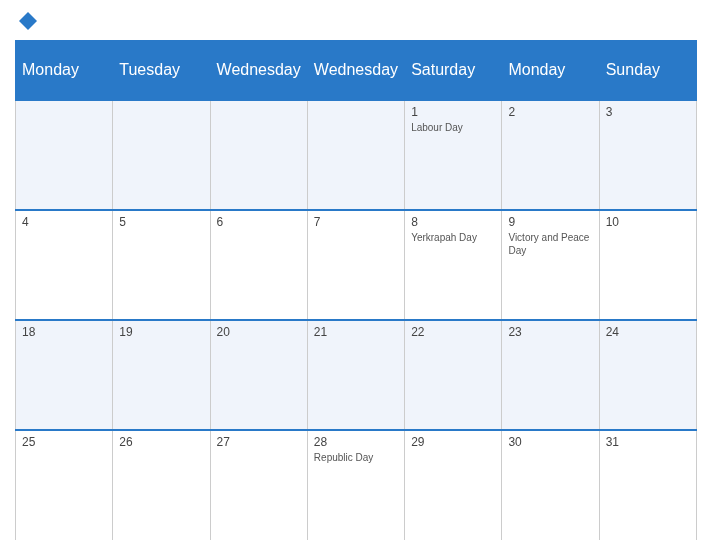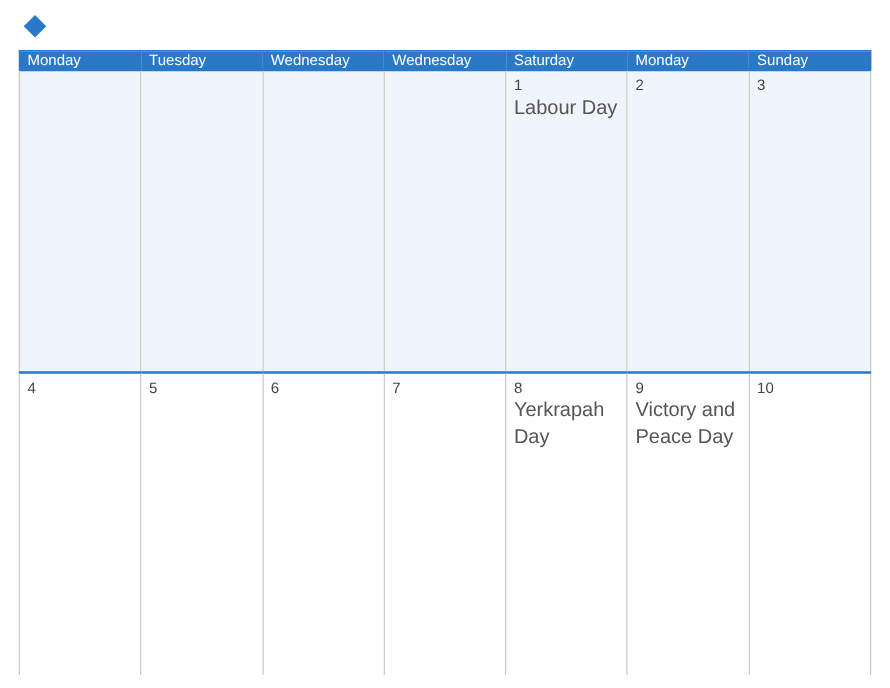--- a/index.html
+++ b/index.html
@@ -59,23 +59,23 @@
     .calendar-table {
       width: 100%;
       border-collapse: collapse;
       flex: 1;
     }
     .calendar-table thead tr {
       background: #2979c8;
     }
     .calendar-table thead th {
       color: #fff;
-      font-size: 12px;
+      font-size: 16px;
       font-weight: normal;
-      padding: 0 6px;
+      padding: 20px 6px;
       text-align: left;
       border: 1px solid #2979c8;
     }
     .calendar-table tbody tr {
       height: 72px;
     }
     .calendar-table tbody tr:nth-child(odd) {
       background: #f0f4fb;
     }
     .calendar-table tbody tr:nth-child(even) {
@@ -92,21 +92,21 @@
       border-bottom: none;
       width: calc(100% / 7);
     }
     .day-number {
       font-size: 12px;
       color: #444;
       display: block;
       margin-bottom: 2px;
     }
     .holiday-name {
-      font-size: 16px;
+      font-size: 10px;
       color: #555;
       display: block;
       line-height: 1.3;
     }
   </style>
 </head>
 <body>
 
 <div class="page">
   <div class="header">
@@ -169,15 +169,62 @@
             <span class="holiday-name">Yerkrapah Day</span>
           </td>
           <td>
             <span class="day-number">9</span>
             <span class="holiday-name">Victory and Peace Day</span>
           </td>
           <td>
             <span class="day-number">10</span>
           </td>
         </tr>
+        <tr>
+          <td>
+            <span class="day-number">18</span>
+          </td>
+          <td>
+            <span class="day-number">19</span>
+          </td>
+          <td>
+            <span class="day-number">20</span>
+          </td>
+          <td>
+            <span class="day-number">21</span>
+          </td>
+          <td>
+            <span class="day-number">22</span>
+          </td>
+          <td>
+            <span class="day-number">23</span>
+          </td>
+          <td>
+            <span class="day-number">24</span>
+          </td>
+        </tr>
+        <tr>
+          <td>
+            <span class="day-number">25</span>
+          </td>
+          <td>
+            <span class="day-number">26</span>
+          </td>
+          <td>
+            <span class="day-number">27</span>
+          </td>
+          <td>
+            <span class="day-number">28</span>
+            <span class="holiday-name">Republic Day</span>
+          </td>
+          <td>
+            <span class="day-number">29</span>
+          </td>
+          <td>
+            <span class="day-number">30</span>
+          </td>
+          <td>
+            <span class="day-number">31</span>
+          </td>
+        </tr>
       </tbody>
   </table>
 </div>
 
 </body></html>

